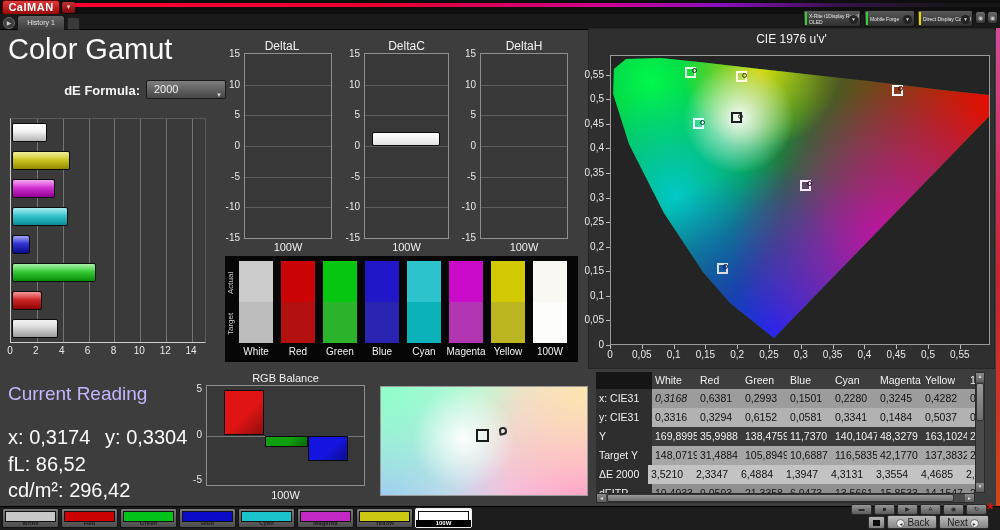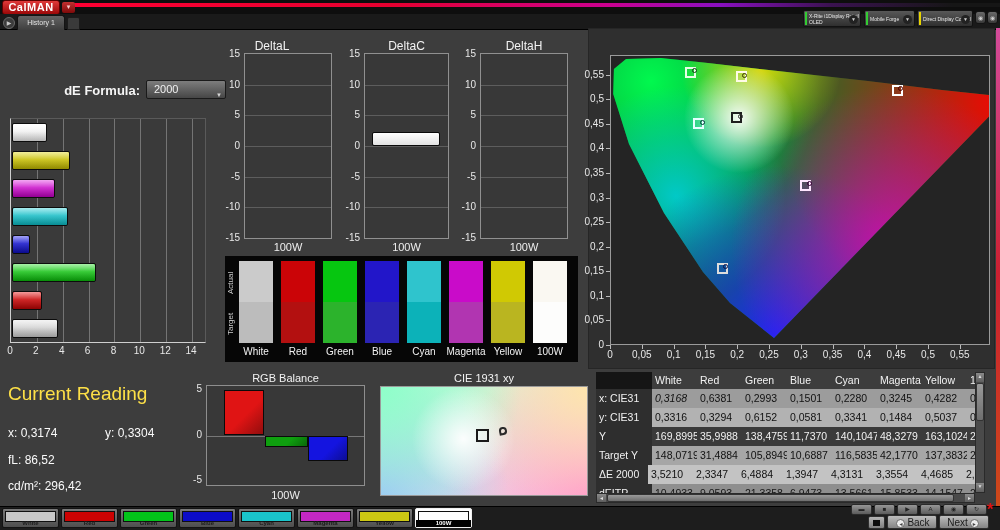--- a/index.html
+++ b/index.html
@@ -49,22 +49,22 @@
   .cie-panel{left:588px;top:28px;width:407px;height:341px;background:#2f2f2f;border:1px solid #262626;}
   .cie-plot{left:610px;top:55px;width:380px;height:290px;background:#242424;border:1px solid #9a9a9a;overflow:hidden;}
   .cie-ylab{position:absolute;width:26px;text-align:right;font-size:10px;color:#e8e8e8;}
   .cie-xlab{position:absolute;transform:translateX(-50%);font-size:10px;color:#e8e8e8;}
   .cie-tickv{position:absolute;width:1px;height:4px;background:#bbb;}
   .cie-tickh{position:absolute;width:4px;height:1px;background:#bbb;}
   .cie-marker{position:absolute;width:11px;height:11px;border:2px solid #fff;background:transparent;}
   .cie-dot{position:absolute;width:5px;height:5px;border-radius:50%;}
   .coverage{left:762px;top:319px;width:221px;height:23px;background:#404040;font-size:14px;color:#fafafa;text-align:right;line-height:23px;padding-right:8px;}
   
-  .cr-title{left:8px;top:383px;font-size:19px;color:#fde047;}
-  .cr-line{position:absolute;font-size:12px;color:#fafafa;}
+  .cr-title{left:8px;top:383px;font-size:19px;color:#c4b5fd;}
+  .cr-line{position:absolute;font-size:20px;color:#fafafa;}
   
   .rgb-plot{left:206px;top:385px;width:159px;height:101px;background:#383838;border:1px solid #8e8e8e;}
   .rgb-bar{position:absolute;border:1px solid #0a0a0a;}
   
   .cie31-rect{left:380px;top:386px;width:208px;height:110px;border:1px solid #9a9a9a;
     background:
       radial-gradient(circle at 40% 48%, rgba(255,255,255,.95) 0%, rgba(255,255,255,0) 38%),
       radial-gradient(circle at 0% 0%, rgba(140,255,200,.95), rgba(140,255,200,0) 60%),
       radial-gradient(circle at 100% 0%, rgba(255,230,170,.95), rgba(255,230,170,0) 55%),
       radial-gradient(circle at 0% 100%, rgba(160,190,255,.95), rgba(160,190,255,0) 55%),
@@ -131,20 +131,21 @@
     <div class="devarr">▼</div>
   </div>
   <div class="abs devbtn" style="left:917px;width:56px;">
     <div class="devled" style="background: rgb(232, 212, 0);"></div>
     <div class="devtxt" style="top:5px;"><span>Direct Display Control</span></div>
     <div class="devarr">▼</div>
   </div>
   <div class="abs roundbtn" style="left:975px;">◉</div>
   <div class="abs roundbtn" style="left:987px;">◉</div>
 
+  <div class="abs page-title">Color Gamut</div>
   <div class="abs def-label">dE Formula:</div>
   <div class="abs def-select">
     <span>2000</span>
     <span class="def-arrow">▼</span>
   </div>
 
   <div class="abs de-plot">
       <div class="vgrid" style="left: 25.8667px;"></div>
       <div class="vgrid" style="left: 51.7333px;"></div>
       <div class="vgrid" style="left: 77.6px;"></div>
@@ -182,21 +183,21 @@
       <div class="xtick" style="left: 25.8667px; top: 0px;">2</div>
       <div class="xtick" style="left: 51.7333px; top: 0px;">4</div>
       <div class="xtick" style="left: 77.6px; top: 0px;">6</div>
       <div class="xtick" style="left: 103.467px; top: 0px;">8</div>
       <div class="xtick" style="left: 129.333px; top: 0px;">10</div>
       <div class="xtick" style="left: 155.2px; top: 0px;">12</div>
       <div class="xtick" style="left: 181.067px; top: 0px;">14</div>
     </div>
 
   <div id="lch-charts">
-      <div class="abs chart-title" style="left: 228px; top: 39px; width: 88px;">DeltaL</div>
+      <div class="abs chart-title" style="left: 238px; top: 39px; width: 88px;">DeltaL</div>
       <div class="abs lch-plot" style="left: 244px; top: 53px; width: 88px; height: 186px;">
         <div class="hgrid" style="top: 30.6667px;"></div>
         <div class="hgrid" style="top: 61.3333px;"></div>
         <div class="hgrid" style="top: 92px;"></div>
         <div class="hgrid" style="top: 122.667px;"></div>
         <div class="hgrid" style="top: 153.333px;"></div>
       </div>
       <div class="ytick" style="left: 214px; top: 48px;">15</div>
       <div class="ytick" style="left: 214px; top: 78.6667px;">10</div>
       <div class="ytick" style="left: 214px; top: 109.333px;">5</div>
@@ -263,20 +264,21 @@
       <div class="sw-name" style="left: 220px; top: 90px; width: 42px;">Magenta</div>
       <div class="sw-block" style="left: 266px; top: 5px; width: 34px; height: 41px; background: rgb(208, 201, 3);"></div>
       <div class="sw-block" style="left: 266px; top: 46px; width: 34px; height: 41px; background: rgb(186, 181, 32);"></div>
       <div class="sw-name" style="left: 262px; top: 90px; width: 42px;">Yellow</div>
       <div class="sw-block" style="left: 308px; top: 5px; width: 34px; height: 41px; background: rgb(250, 248, 242);"></div>
       <div class="sw-block" style="left: 308px; top: 46px; width: 34px; height: 41px; background: rgb(253, 253, 252);"></div>
       <div class="sw-name" style="left: 304px; top: 90px; width: 42px;">100W</div>
     </div>
 
   <div class="abs cie-panel"></div>
+  <div class="abs chart-title" style="left:588px;top:32px;width:407px;">CIE 1976 u'v'</div>
   <div class="abs cie-plot">
     <svg width="380" height="290" viewBox="0 0 380 290">
       <defs>
         <clipPath id="hs">
             <path d="M163 282 L119 247 L92 216 L53 157 L18 88 L2.2 38 L2.9 13 L15 3 L50 2 L97 7 L167 15 L257 25 L331 34 L397 41 Z"></path>
           </clipPath>
         <radialGradient id="gG" gradientUnits="userSpaceOnUse" cx="40" cy="25" r="170">
             <stop offset="0" stop-color="#00ff50" stop-opacity=".95"></stop>
             <stop offset="1" stop-color="#00ff50" stop-opacity="0"></stop>
           </radialGradient>
@@ -338,21 +340,20 @@
 
   <div class="abs chart-title" style="left:206px;top:372px;width:159px;font-size:11px;">RGB Balance</div>
   <div class="abs rgb-plot">
       <div class="hgrid" style="top: 49.5px; background: rgb(119, 119, 119);"></div>
       <div class="rgb-bar" style="left: 17px; width: 40px; top: 3.66667px; height: 45.8333px; background: linear-gradient(135deg, rgb(224, 20, 20) 55%, rgba(0, 0, 0, 0.35)) rgb(224, 20, 20);"></div>
       <div class="rgb-bar" style="left: 58px; width: 43px; top: 49.5px; height: 11.9167px; background: linear-gradient(135deg, rgb(15, 159, 15) 55%, rgba(0, 0, 0, 0.35)) rgb(15, 159, 15);"></div>
       <div class="rgb-bar" style="left: 101px; width: 40px; top: 49.5px; height: 25.6667px; background: linear-gradient(135deg, rgb(20, 20, 224) 55%, rgba(0, 0, 0, 0.35)) rgb(20, 20, 224);"></div>
     </div>
   <div class="abs axis-label" style="left:206px;top:489px;width:159px;">100W</div>
 
-  <div class="abs chart-title" style="left:378px;top:372px;width:212px;font-size:11px;">CIE 1931 xy</div>
   <div class="abs cie31-rect"></div>
   <div class="abs cie31-marker"></div>
   <div class="abs cursor-glyph"></div>
 
   <div class="abs dtable">
       <div class="thead">
         <div class="hcell" style="width: 56px; background: rgb(21, 21, 21);"></div>
         <div class="hcell" style="width: 45px;">White</div>
         <div class="hcell" style="width: 45px;">Red</div>
         <div class="hcell" style="width: 45px;">Green</div>

